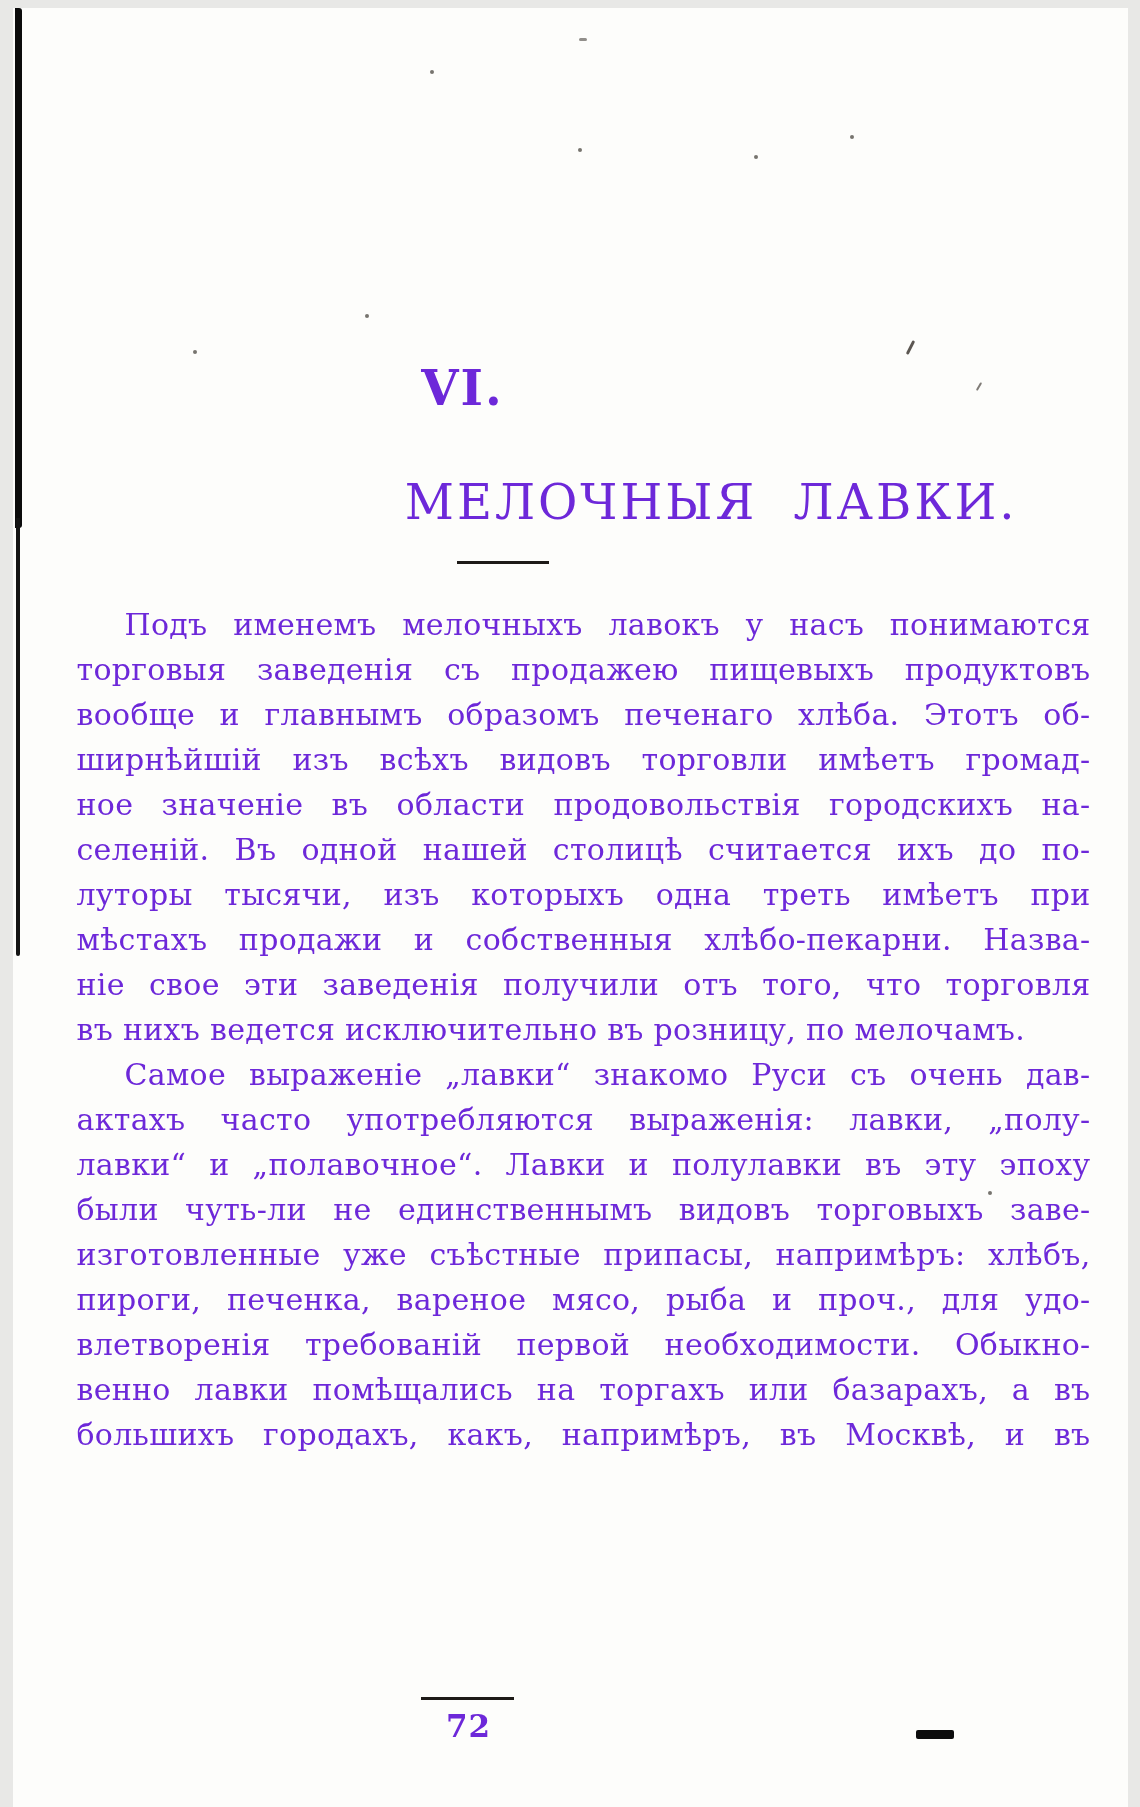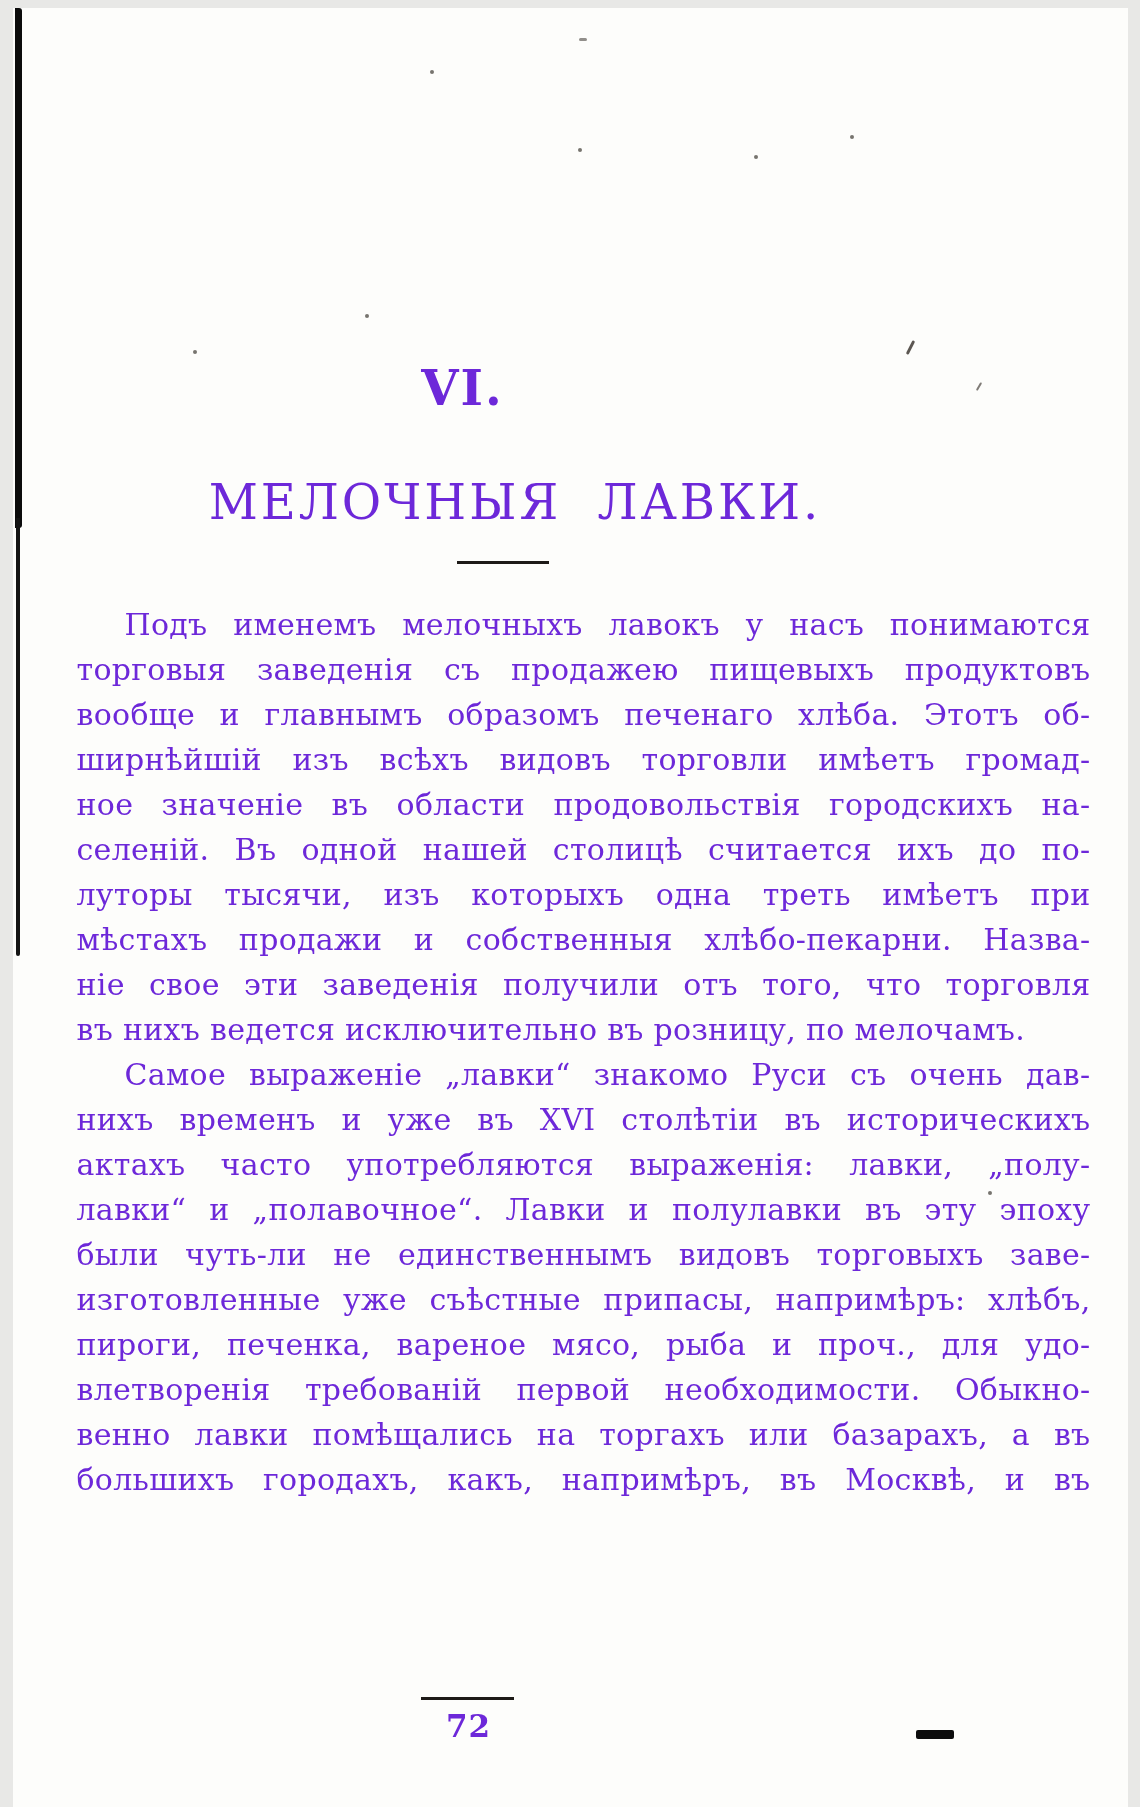--- a/index.html
+++ b/index.html
@@ -48,21 +48,21 @@
     font-weight: 700;
     letter-spacing: 2px;
   }
 
   .title {
     position: absolute;
     left: 0;
     top: 466px;
     width: 1005px;
     margin: 0;
-    text-align: center;
+    text-align: right;
     font-size: 48px;
     font-weight: 500;
     letter-spacing: 3px;
     word-spacing: 18px;
   }
 
   .title-rule {
     position: absolute;
     left: 444px;
     top: 553px;
@@ -182,21 +182,20 @@
       <div class="line">ширнѣйшій изъ всѣхъ видовъ торговли имѣетъ громад-</div>
       <div class="line">ное значеніе въ области продовольствія городскихъ на-</div>
       <div class="line">селеній. Въ одной нашей столицѣ считается ихъ до по-</div>
       <div class="line">луторы тысячи, изъ которыхъ одна треть имѣетъ при</div>
       <div class="line">мѣстахъ продажи и собственныя хлѣбо-пекарни. Назва-</div>
       <div class="line">ніе свое эти заведенія получили отъ того, что торговля</div>
       <div class="line para-end">въ нихъ ведется исключительно въ розницу, по мелочамъ.</div>
     </div>
     <div class="paragraph">
       <div class="line indent">Самое выраженіе „лавки“ знакомо Руси съ очень дав-</div>
-      <div class="line">нихъ временъ и уже въ XVI столѣтіи въ историческихъ</div>
       <div class="line">актахъ часто употребляются выраженія: лавки, „полу-</div>
       <div class="line">лавки“ и „полавочное“. Лавки и полулавки въ эту эпоху</div>
       <div class="line">были чуть-ли не единственнымъ видовъ торговыхъ заве-</div>
       <div class="line">изготовленные уже съѣстные припасы, напримѣръ: хлѣбъ,</div>
       <div class="line">пироги, печенка, вареное мясо, рыба и проч., для удо-</div>
       <div class="line">влетворенія требованій первой необходимости. Обыкно-</div>
       <div class="line">венно лавки помѣщались на торгахъ или базарахъ, а въ</div>
       <div class="line">большихъ городахъ, какъ, напримѣръ, въ Москвѣ, и въ</div>
     </div>
   </div>

